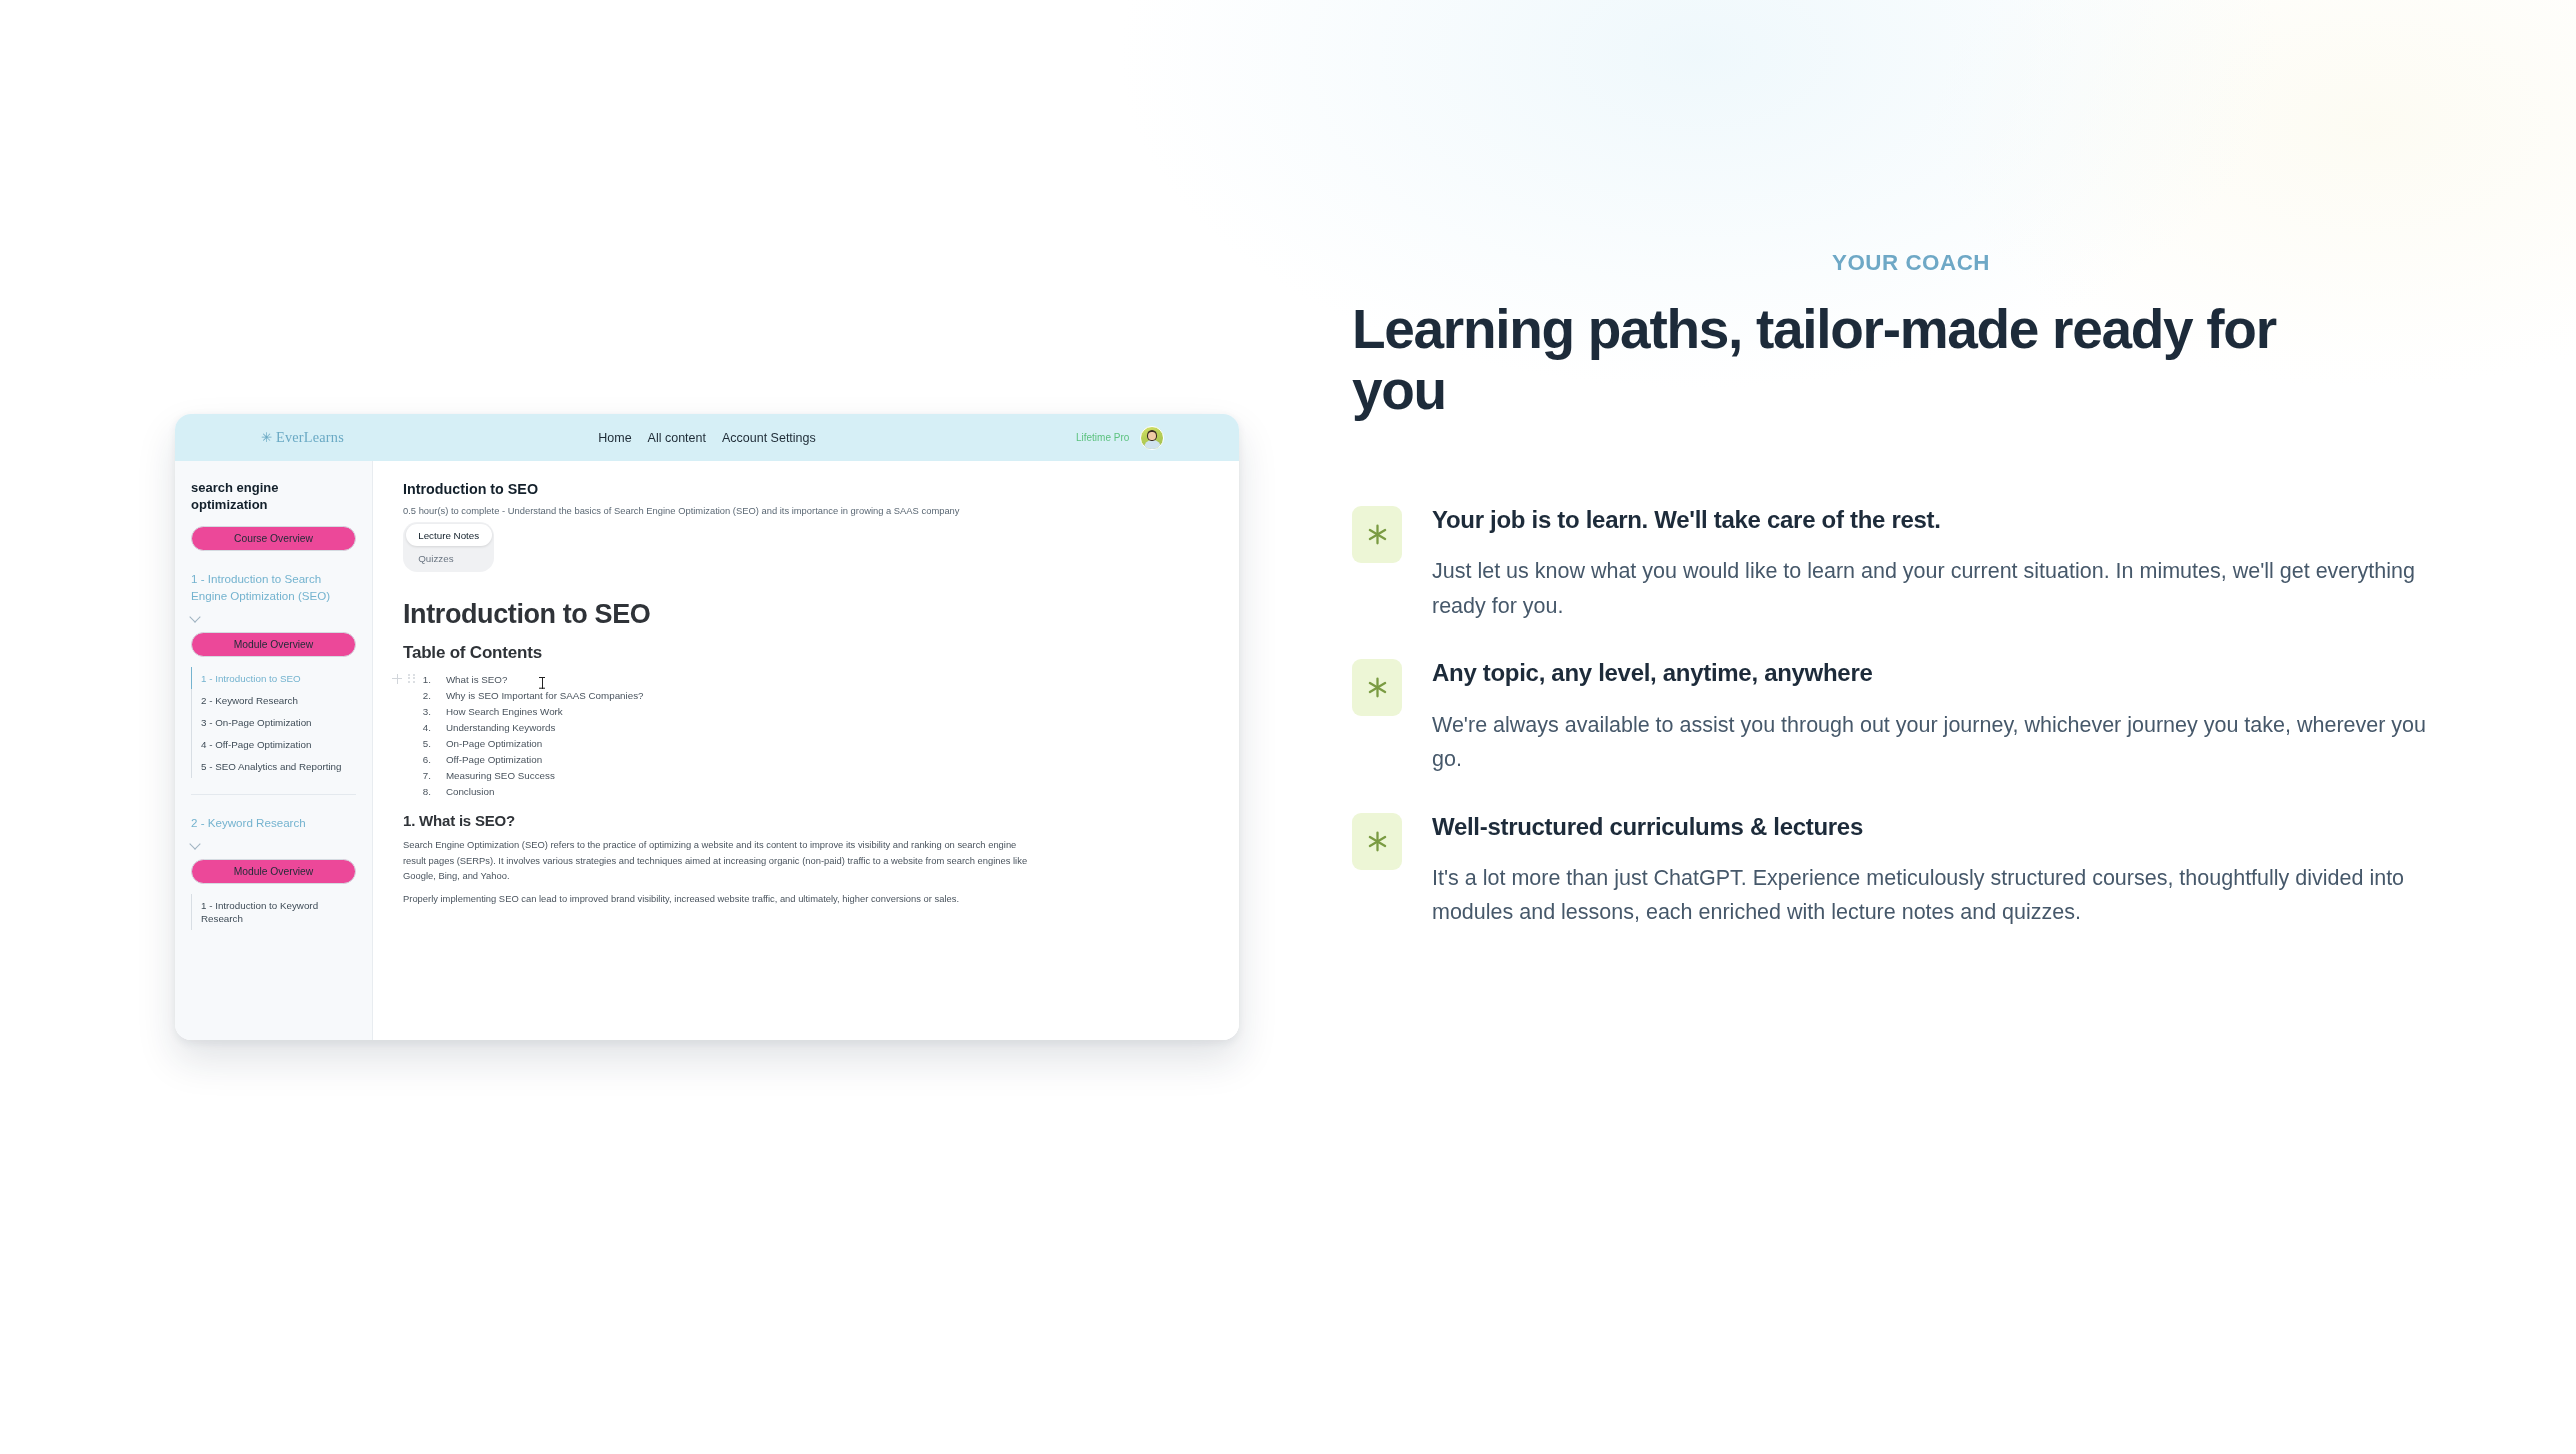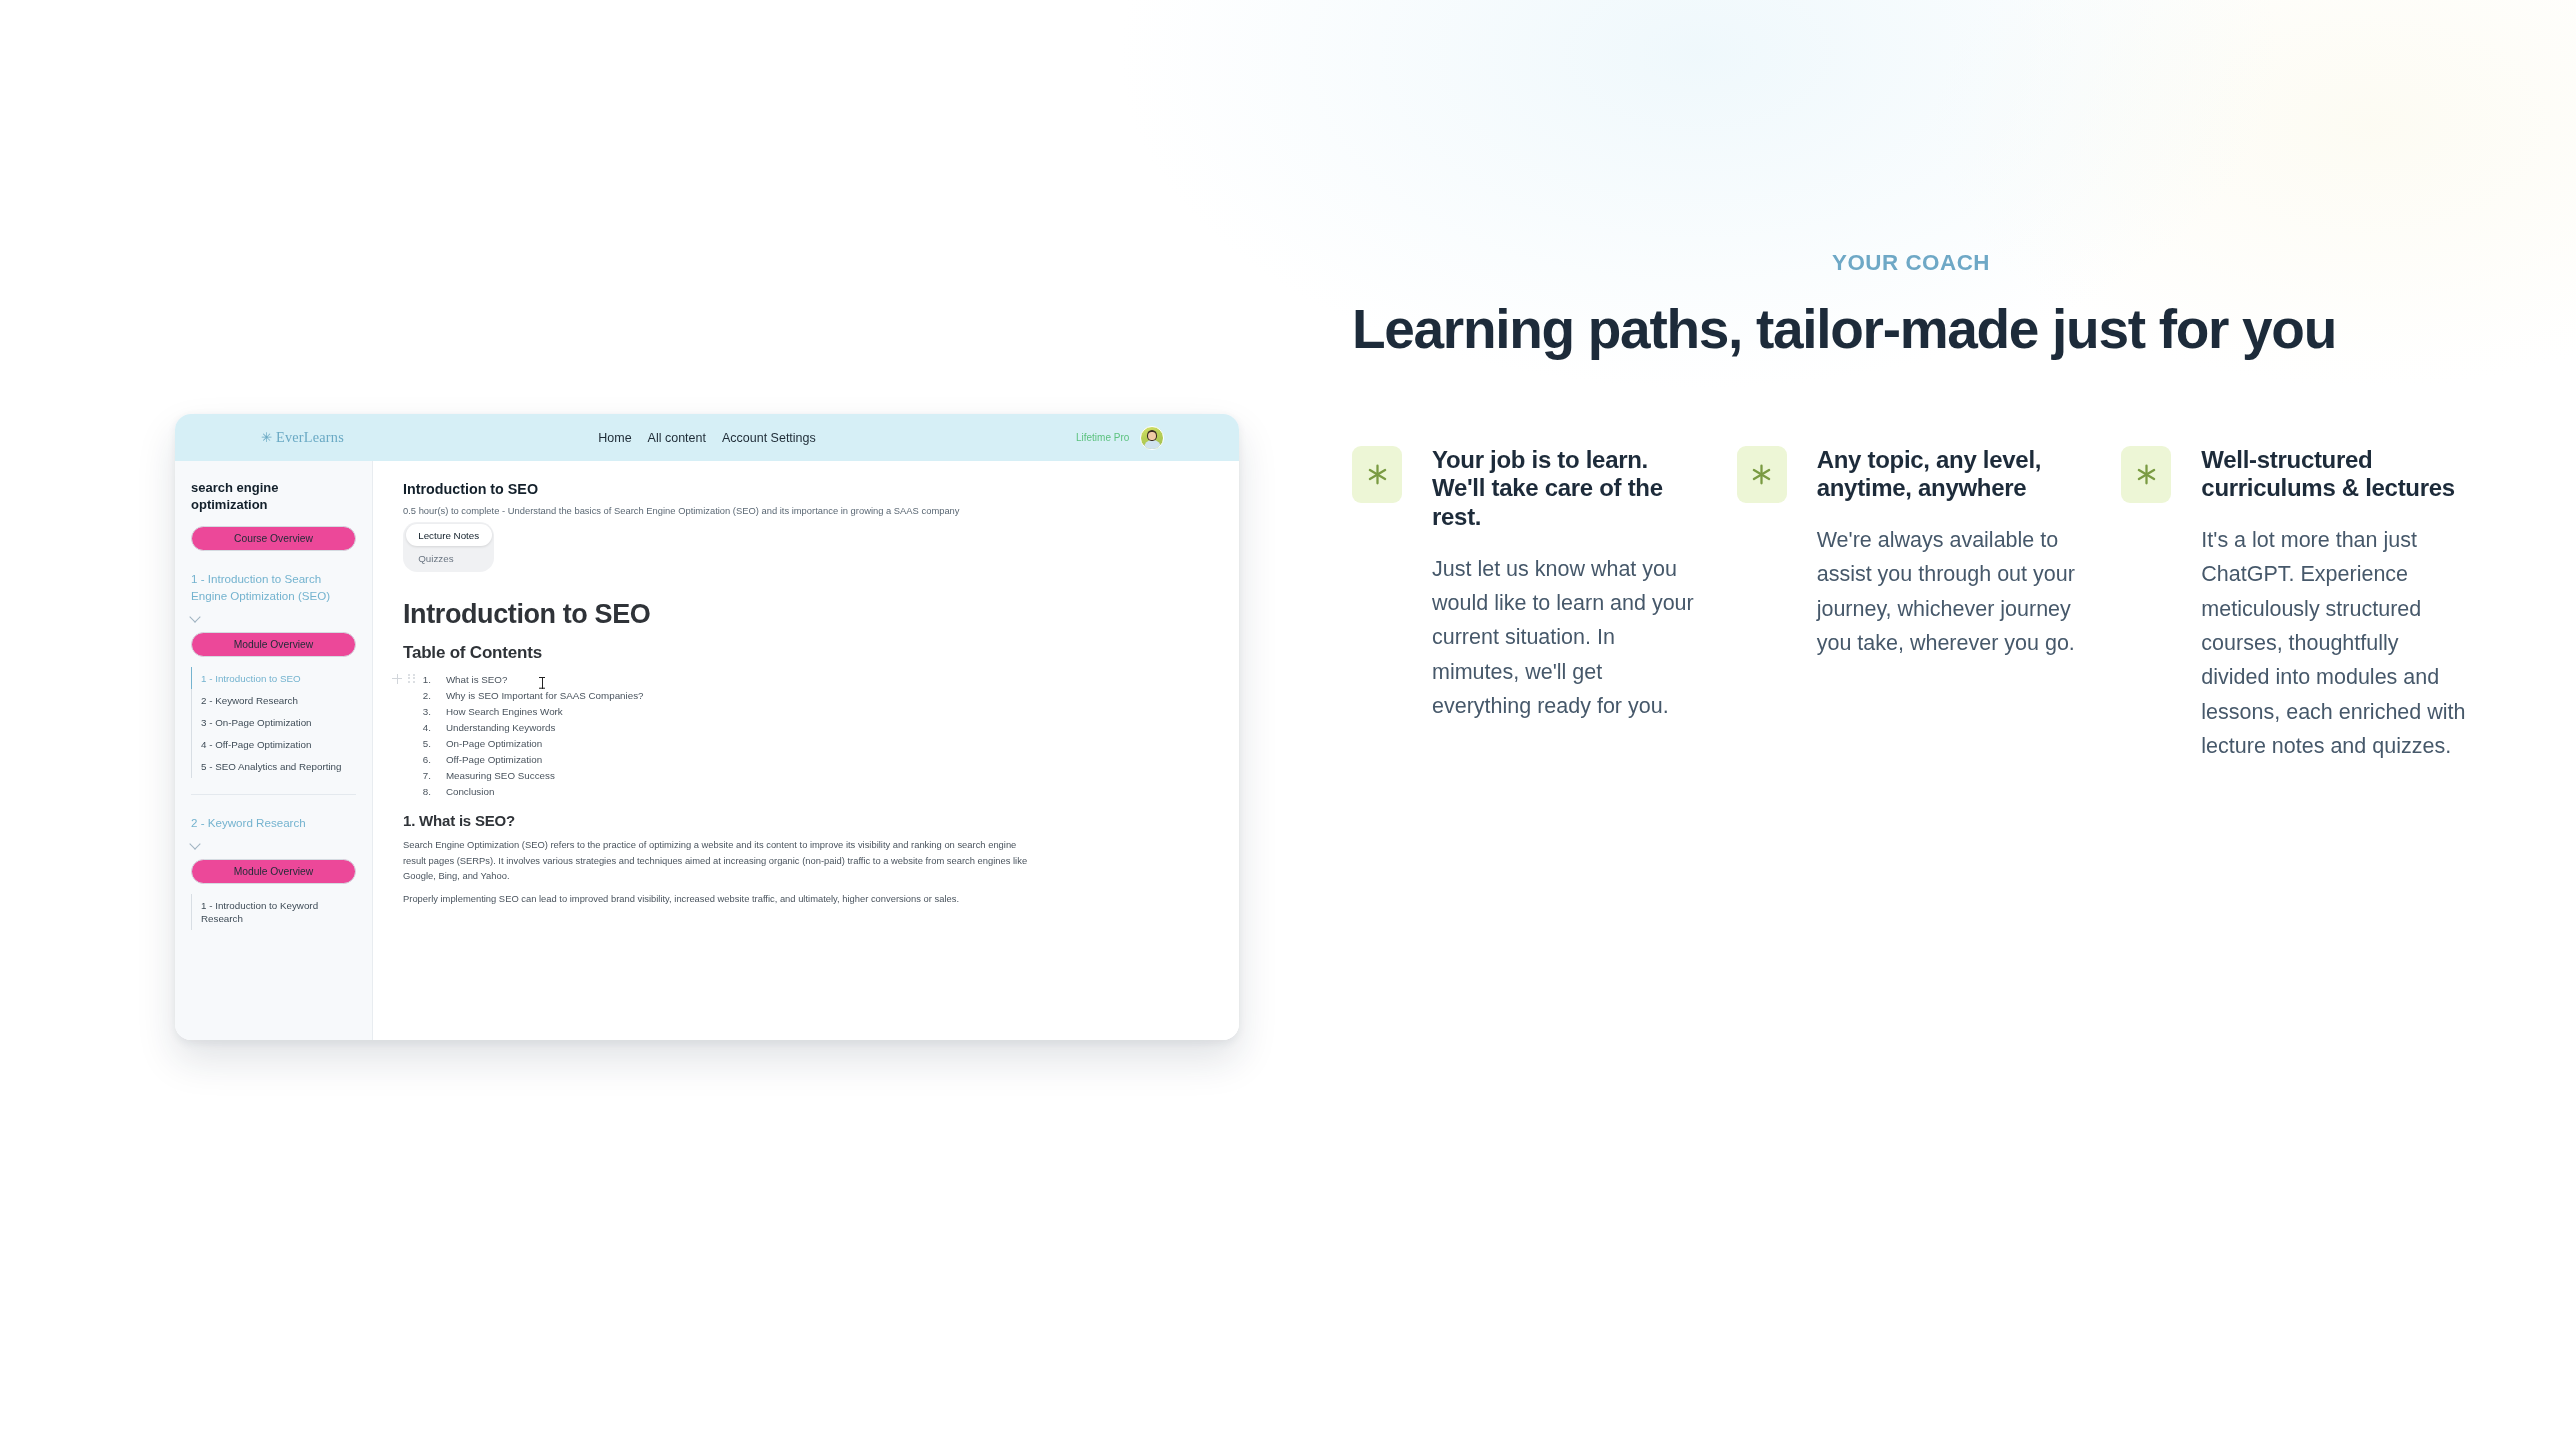--- a/index.html
+++ b/index.html
@@ -294,21 +294,21 @@
   .promo-h1 {
     margin-top: 23px;
     font-size: 55px;
     line-height: 1.1;
     font-weight: bold;
     color: #1d2b3a;
     letter-spacing: -1.3px;
     max-width: 1002px;
   }
 
-  .features { margin-top: 86px; display: flex; gap: 36px; }
+  .features { margin-top: 86px; display: flex; flex-direction: column; gap: 36px; }
   .feature { display: flex; gap: 30px; align-items: flex-start; }
   .f-badge {
     flex: 0 0 auto;
     width: 50px; height: 57px;
     border-radius: 9px;
     background: #edf6d6;
     display: flex;
     align-items: center;
     justify-content: center;
   }
@@ -458,21 +458,21 @@
           <p class="para">Search Engine Optimization (SEO) refers to the practice of optimizing a website and its content to improve its visibility and ranking on search engine result pages (SERPs). It involves various strategies and techniques aimed at increasing organic (non-paid) traffic to a website from search engines like Google, Bing, and Yahoo.</p>
           <p class="para">Properly implementing SEO can lead to improved brand visibility, increased website traffic, and ultimately, higher conversions or sales.</p>
         </div>
       </main>
     </div>
   </div>
 </div>
 
 <section class="promo">
   <div class="eyebrow">YOUR COACH</div>
-  <h1 class="promo-h1">Learning paths, tailor-made just for you</h1>
+  <h1 class="promo-h1">Learning paths, tailor-made ready for you</h1>
 
   <div class="features">
 
     <div class="feature">
       <div class="f-badge">
         <svg width="23" height="23" viewBox="0 0 26 26" aria-hidden="true">
           <g stroke="#7a9b42" stroke-width="2.6" stroke-linecap="round">
             <line x1="13" y1="3" x2="13" y2="23"></line>
             <line x1="4.4" y1="8" x2="21.6" y2="18"></line>
             <line x1="4.4" y1="18" x2="21.6" y2="8"></line>

